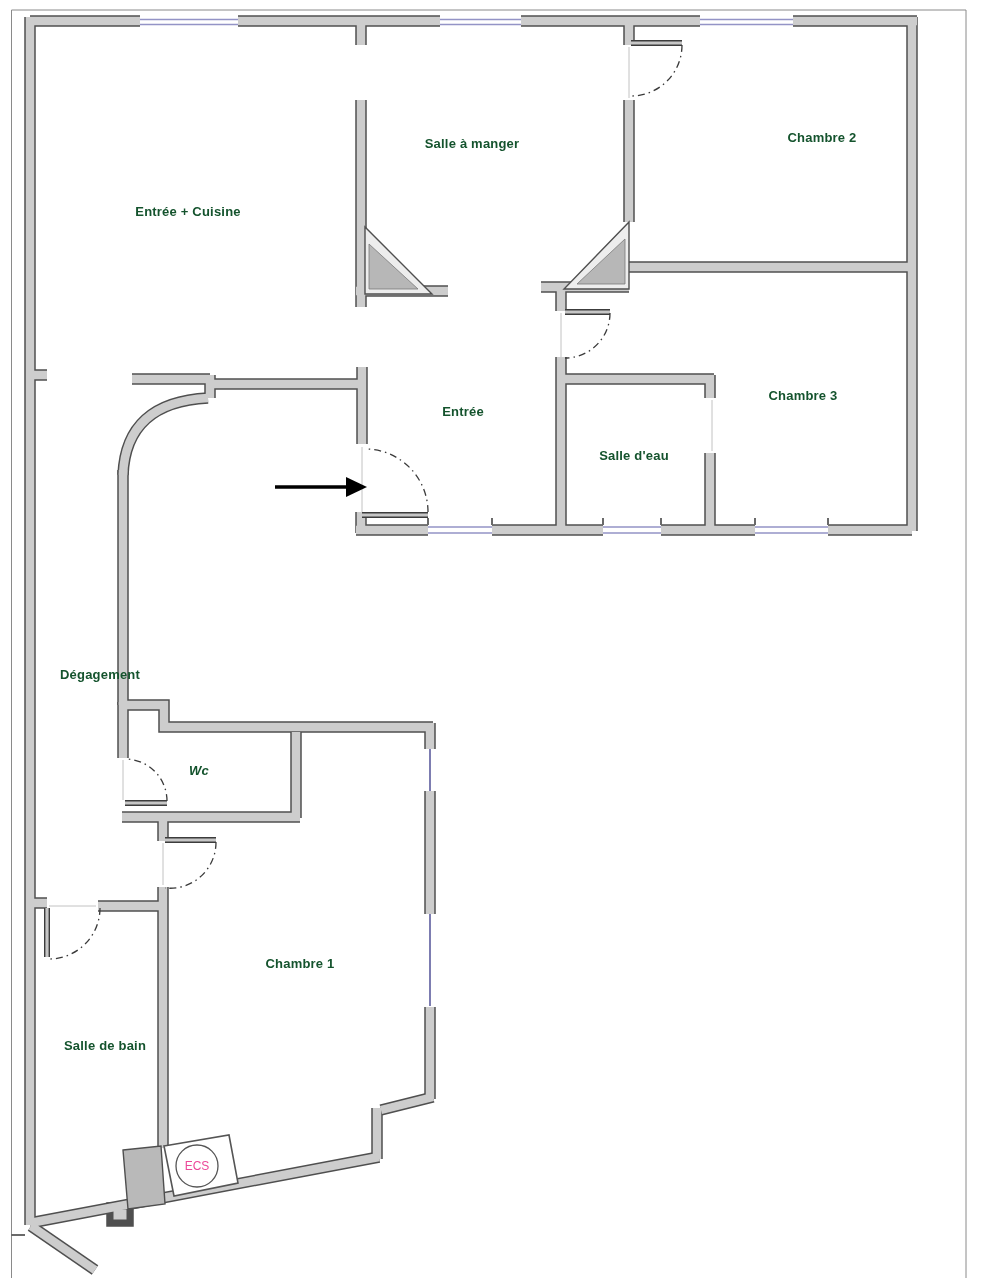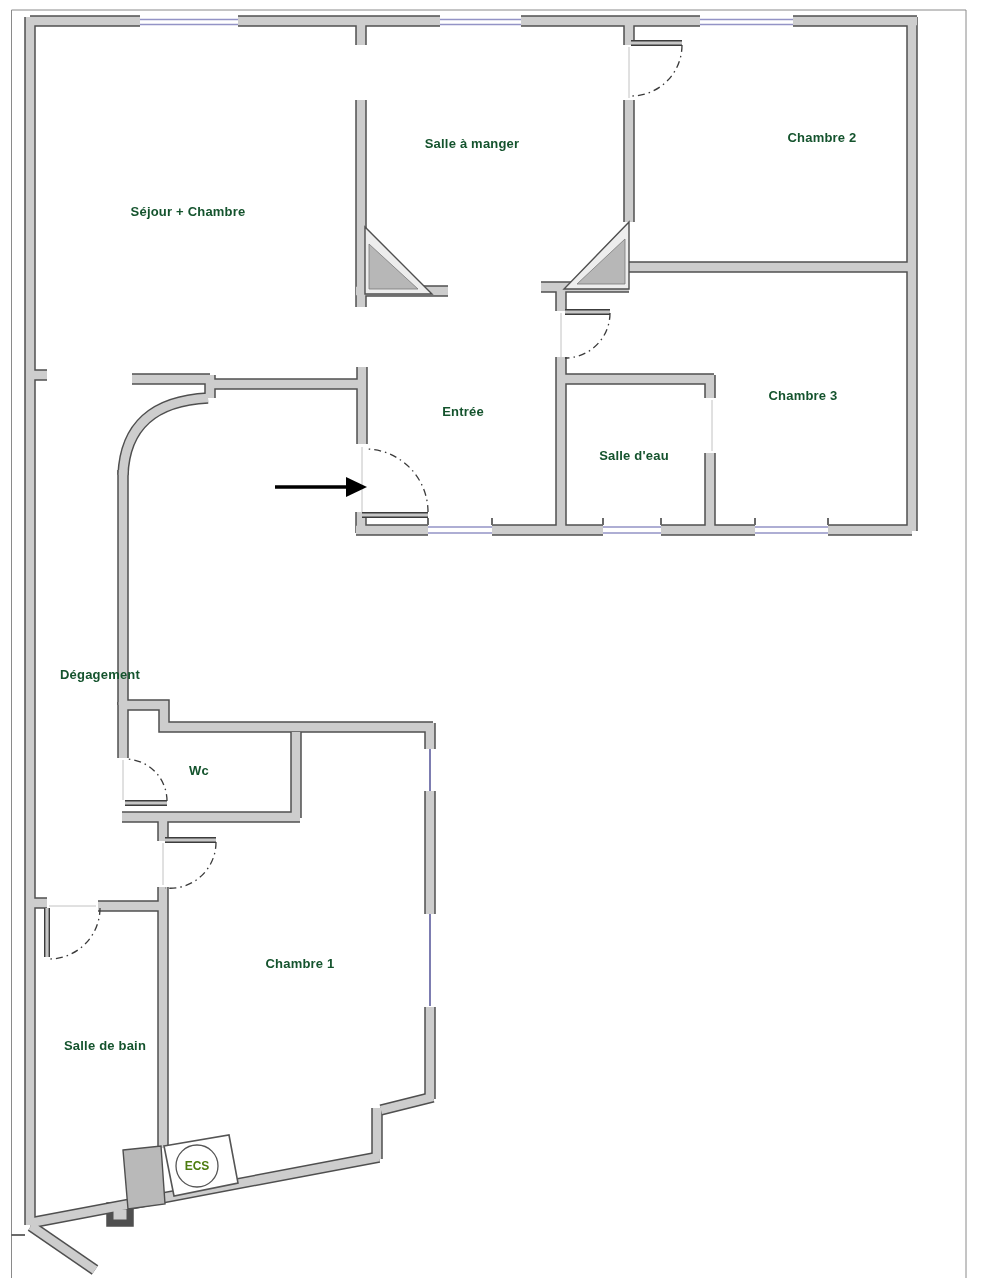--- a/index.html
+++ b/index.html
@@ -28,21 +28,21 @@
   .ecs-circle{fill:#ffffff;stroke:#555555;stroke-width:1.3;}
   .arrow-line{stroke:#000000;stroke-width:3.5;fill:none;}
   .arrow-head{fill:#000000;stroke:none;}
   .room-label{
     position:absolute;transform:translate(-50%,-50%);
     font-weight:bold;font-size:13px;color:#14532d;
     white-space:nowrap;letter-spacing:.2px;
   }
   .ecs-label{
     position:absolute;transform:translate(-50%,-50%);
-    font-weight:bold;font-size:12px;color:#4d7c0f;white-space:nowrap;
+    font-weight:normal;font-size:12px;color:#ec4899;white-space:nowrap;
   }
 </style>
 </head>
 <body>
 
 <div id="plan-wrap">
 
   <svg id="plan-svg" width="988" height="1278" viewBox="0 0 988 1278">
 
     <defs>
@@ -279,25 +279,25 @@
       <path class="ecs-box" d="M164,1146 L229,1135 L238,1183 L174,1196 Z"></path>
       <circle class="ecs-circle" cx="197" cy="1166" r="21"></circle>
     </g>
 
     <g>
       <path class="arrow-line" d="M275,487 H346"></path>
       <polygon class="arrow-head" points="346,477 367,487 346,497"></polygon>
     </g>
   </svg>
 
-  <div class="room-label" style="left:188px;top:211px;">Séjour + Chambre</div>
+  <div class="room-label" style="left:188px;top:211px;">Entrée + Cuisine</div>
   <div class="room-label" style="left:472px;top:143px;">Salle à manger</div>
   <div class="room-label" style="left:815px;top:137px;margin-left:7px;">Chambre 2</div>
   <div class="room-label" style="left:455px;top:411px;margin-left:8px;">Entrée</div>
   <div class="room-label" style="left:803px;top:395px;">Chambre 3</div>
   <div class="room-label" style="left:634px;top:455px;">Salle d'eau</div>
   <div class="room-label" style="left:80px;top:674px;padding-left:40px;">Dégagement</div>
-  <div class="room-label" style="left:199px;top:770px;">Wc</div>
+  <div class="room-label" style="left:199px;top:770px;font-style:italic;">Wc</div>
   <div class="room-label" style="left:300px;top:963px;">Chambre 1</div>
   <div class="room-label" style="left:105px;top:1045px;">Salle de bain</div>
   <div class="ecs-label" style="left:197px;top:1166px;">ECS</div>
 
 </div>
 
 </body></html>

